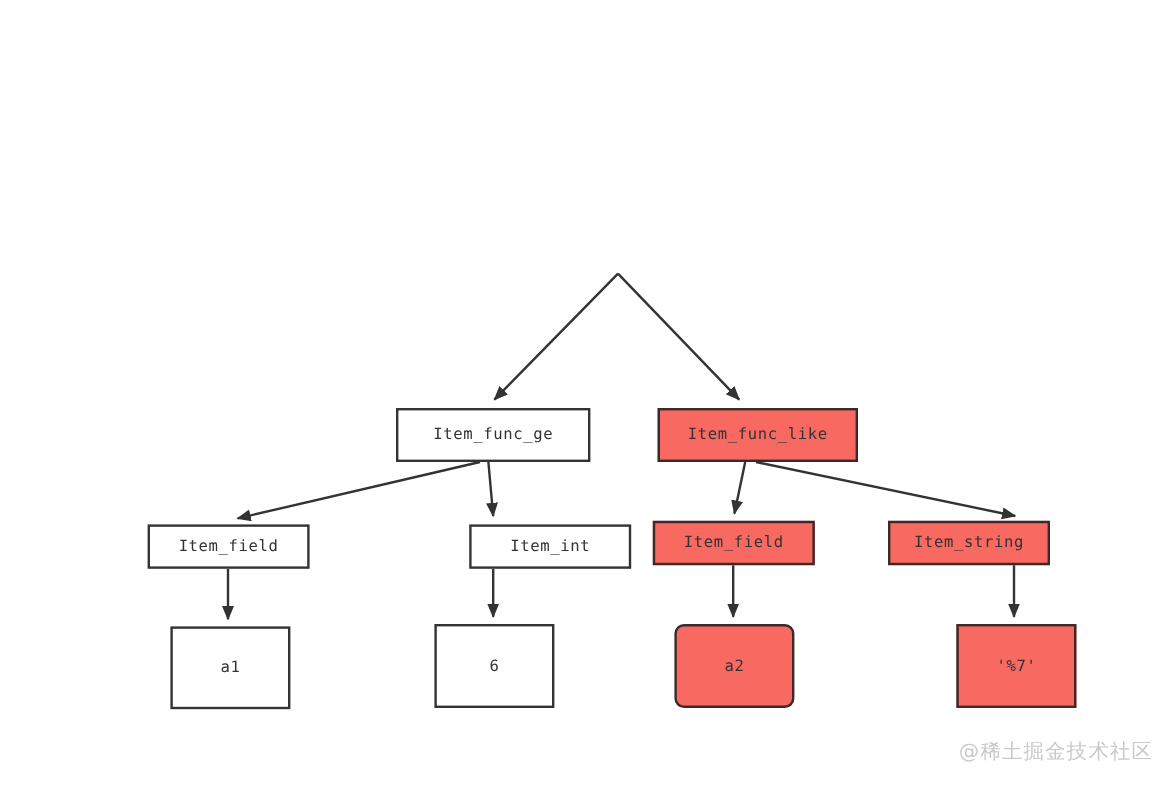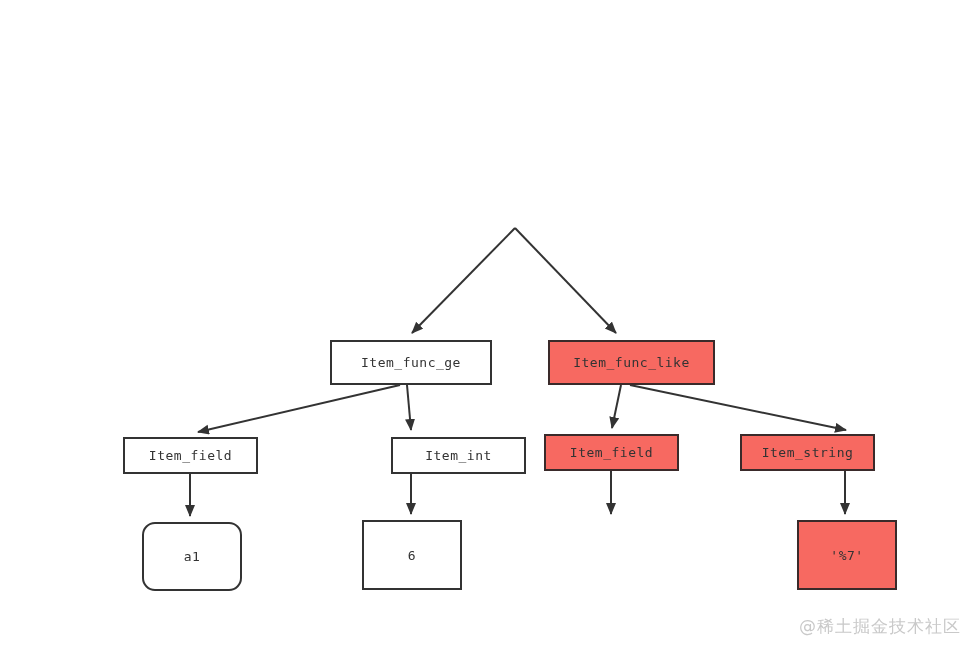--- a/index.html
+++ b/index.html
@@ -23,21 +23,21 @@
   }
   .node.hl{background:#f76961;border-color:#3a2a2a;}
   
   .n-cond-and   {left:408px;top:184px;width:214px;height:44px;}
   .n-func-ge    {left:330px;top:340px;width:162px;height:45px;}
   .n-func-like  {left:548px;top:340px;width:167px;height:45px;}
   .n-field-l    {left:123px;top:437px;width:135px;height:37px;}
   .n-int        {left:343px;top:437px;width:135px;height:37px;margin-left:48px;}
   .n-field-r    {left:544px;top:434px;width:135px;height:37px;}
   .n-string     {left:740px;top:434px;width:135px;height:37px;}
-  .n-a1         {left:142px;top:522px;width:100px;height:69px;border-radius:13px;}
+  .n-a1         {left:142px;top:522px;width:100px;height:69px;}
   .n-six        {left:362px;top:520px;width:100px;height:70px;}
   .n-a2         {left:562px;top:520px;width:100px;height:70px;border-radius:8px;}
   .n-pct7       {left:797px;top:520px;width:100px;height:70px;}
   .watermark{
     position:absolute;
     right:14px;bottom:16px;
     font-family:"DejaVu Sans","Liberation Sans",sans-serif;
     font-size:17px;
     color:#c9c9c9;
     letter-spacing:1px;
@@ -71,17 +71,18 @@
   </svg>
 
   <div class="node n-func-ge">Item_func_ge</div>
   <div class="node hl n-func-like">Item_func_like</div>
   <div class="node n-field-l">Item_field</div>
   <div class="node n-int">Item_int</div>
   <div class="node hl n-field-r">Item_field</div>
   <div class="node hl n-string">Item_string</div>
   <div class="node n-a1">a1</div>
   <div class="node n-six">6</div>
+  <div class="node hl n-a2">a2</div>
   <div class="node hl n-pct7">'%7'</div>
 
   <div class="watermark">@稀土掘金技术社区</div>
 
 </div>
 
 </body></html>

